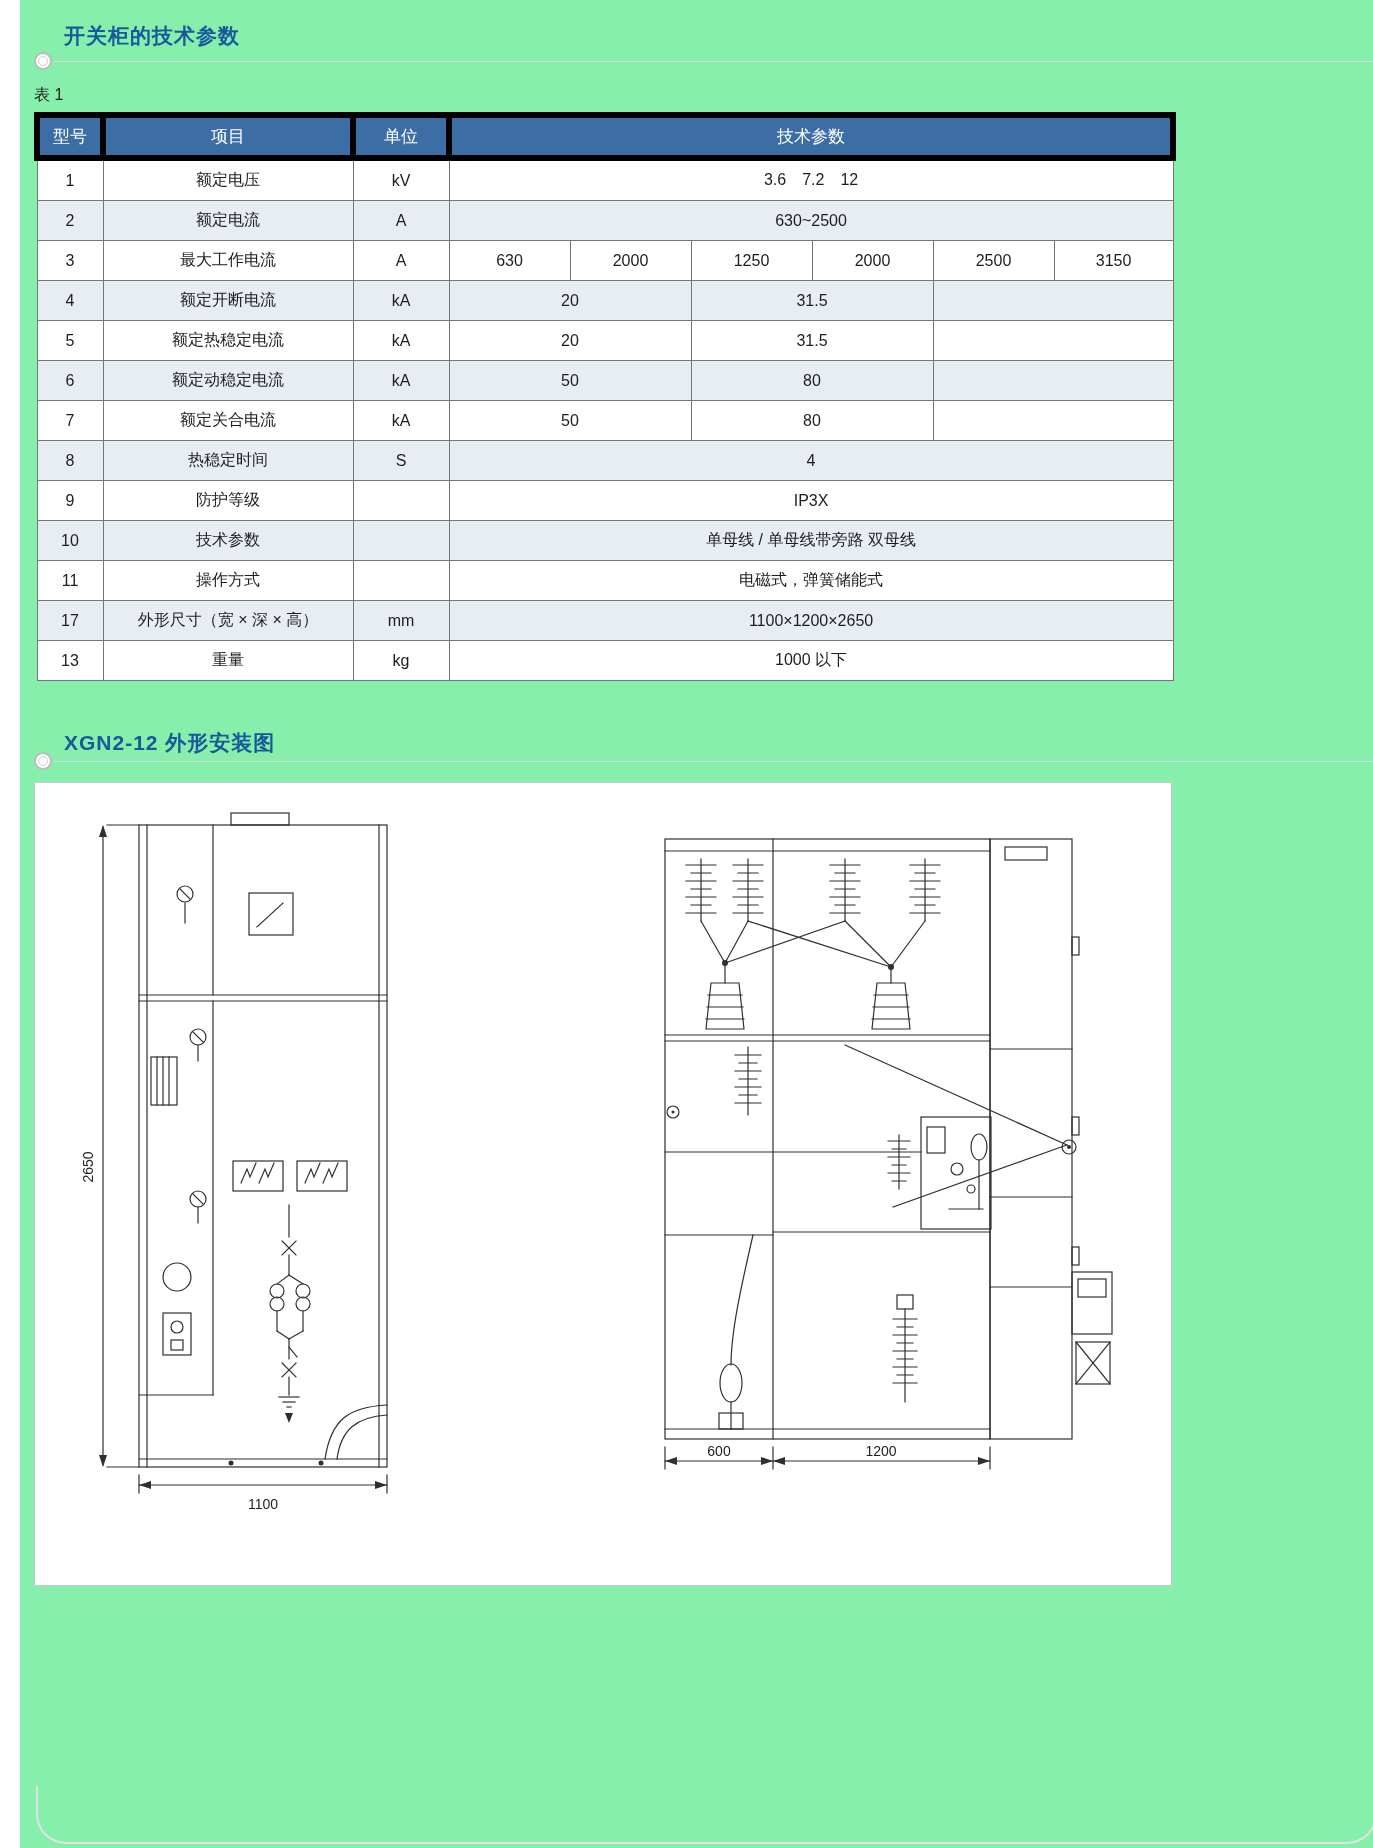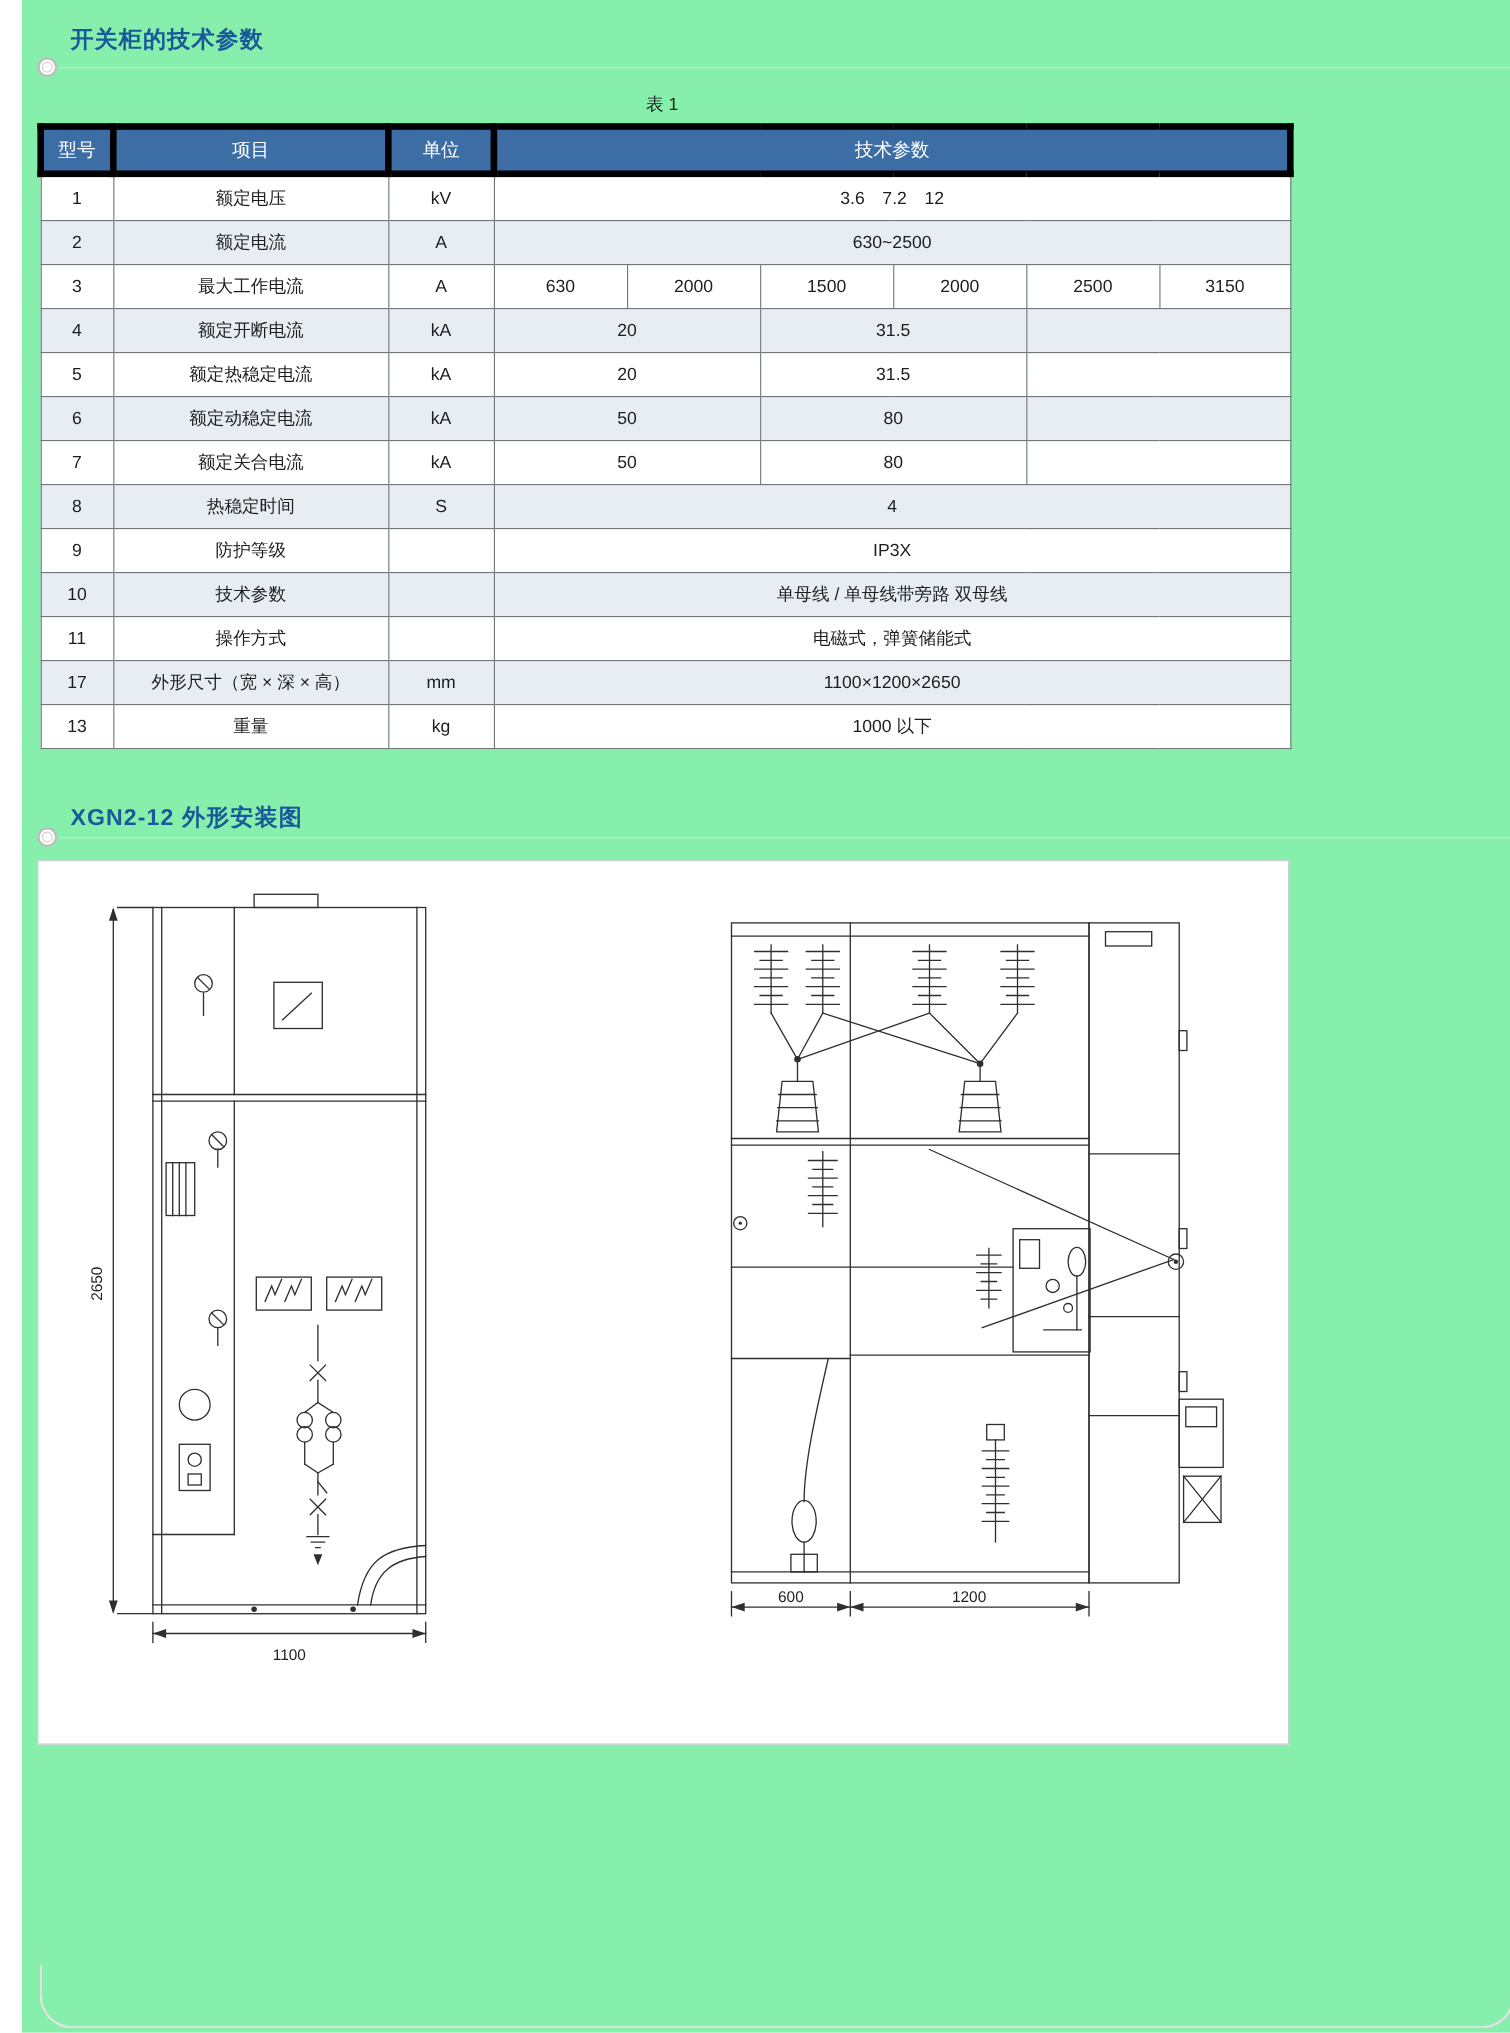--- a/index.html
+++ b/index.html
@@ -12,21 +12,21 @@
   #title2 { left:44px; top:729px; }
 
   .deco-line { position:absolute; left:34px; right:4px; height:1px; background:#d9d9d9; }
   #line1 { top:61px; }
   #line2 { top:761px; }
   .ring { position:absolute; left:14px; width:14px; height:14px; border:2px solid #bcbcbc; border-radius:50%; background:#fff; }
   .ring::after { content:''; position:absolute; inset:2px; border:1px solid #cfcfcf; border-radius:50%; }
   #ring1 { top:52px; }
   #ring2 { top:752px; }
 
-  .table-caption { position:absolute; left:14px; width:1136px; top:85px; text-align:center; font-size:16px; color:#222; }
+  .table-caption { position:absolute; left:14px; width:1136px; top:85px; text-align:left; font-size:16px; color:#222; }
 
   table.spec { position:absolute; left:14px; top:112px; width:1136px; border-collapse:collapse; table-layout:fixed; }
   .spec th {
     background:#3c6da5; color:#fff; font-weight:400; font-size:17px; height:37px;
     border:6px solid #000000; text-align:center; padding:0 4px;
   }
   .spec td {
     border:1px solid #73777b; font-size:16px; color:#1d1d1f; height:39px;
     text-align:center; padding:0 6px; background:#fff;
   }
@@ -85,21 +85,21 @@
         <td>额定电流</td>
         <td>A</td>
         <td colspan="6">630~2500</td>
       </tr>
       <tr>
         <td>3</td>
         <td>最大工作电流</td>
         <td>A</td>
         <td>630</td>
         <td>2000</td>
-        <td>1500</td>
+        <td>1250</td>
         <td>2000</td>
         <td>2500</td>
         <td>3150</td>
       </tr>
       <tr class="alt">
         <td>4</td>
         <td>额定开断电流</td>
         <td>kA</td>
         <td colspan="2">20</td>
         <td colspan="2">31.5</td>

